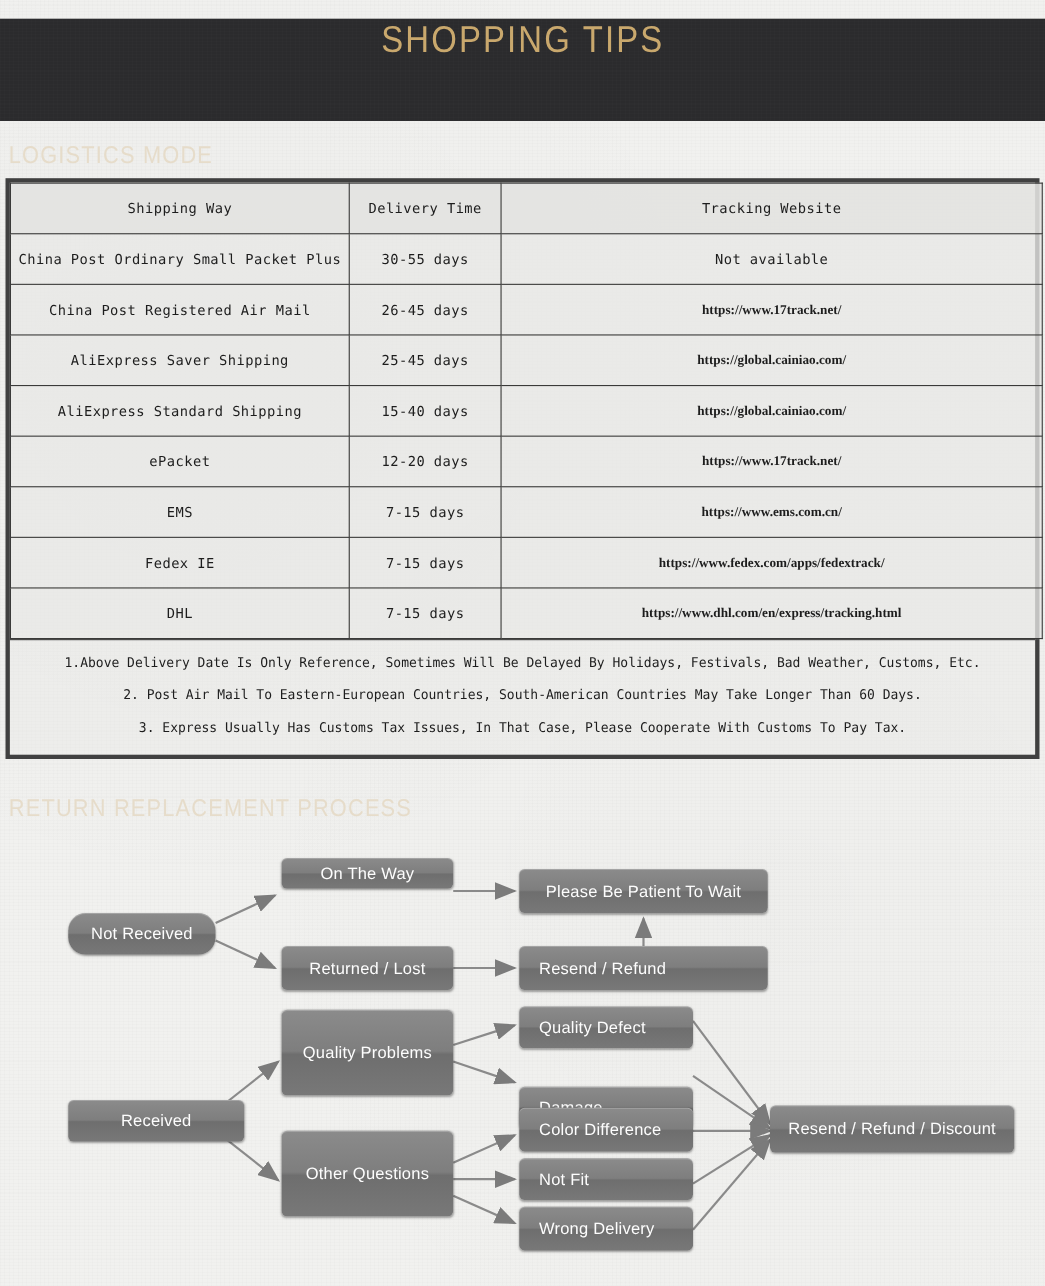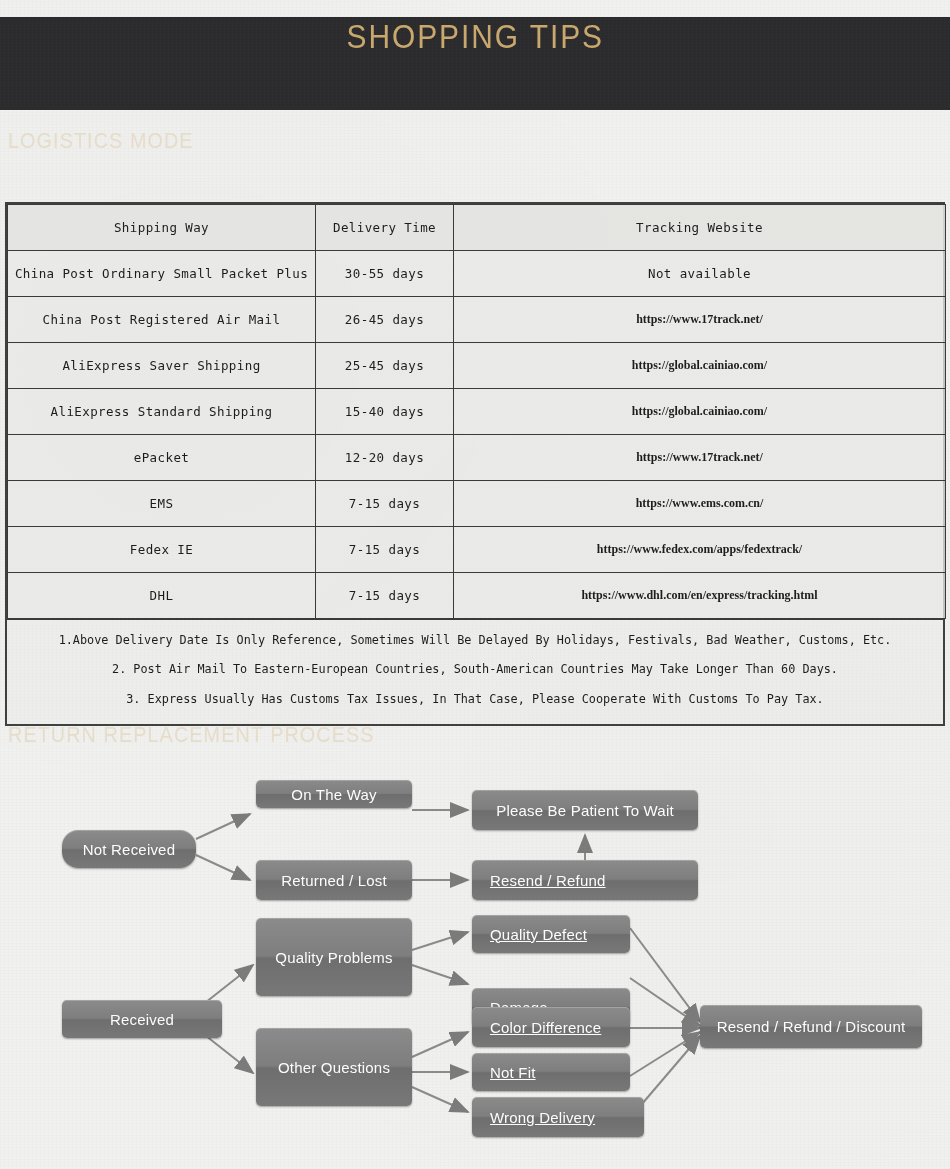--- a/index.html
+++ b/index.html
@@ -47,23 +47,22 @@
     color:#e6dcca;
     transform:scaleX(.9);transform-origin:left center;
     white-space:nowrap;
   }
   #logistics-head{top:128px;}
   #return-head{top:722px;}
 
   
   .table-wrap{
     position:absolute;left:5px;top:162px;width:940px;
-    border:2px solid #404040;
+    border:4px solid #404040;
     box-sizing:border-box;
-    margin-top:40px;
   }
   table.logi{
     border-collapse:collapse;width:100%;table-layout:fixed;
     background:rgba(233,233,231,.55);
   }
   table.logi col.c1{width:308px;}
   table.logi col.c2{width:138px;}
   table.logi col.c3{width:492px;}
   table.logi th, table.logi td{
     border:1px solid #3a3a39;
@@ -107,21 +106,21 @@
     border-radius:5px;
     background:linear-gradient(to bottom,#8b8b8b 0%,#7e7e7e 48%,#6e6e6e 52%,#787878 100%);
     box-shadow:0 1px 2px rgba(0,0,0,.35), inset 0 1px 0 rgba(255,255,255,.22);
     display:flex;align-items:center;
     color:#fdfdfd;
     font-size:15px;letter-spacing:.2px;
     box-sizing:border-box;
     white-space:nowrap;
   }
   .node.center{justify-content:center;}
-  .node.leftpad{padding-left:18px;text-decoration:underline;}
+  .node.leftpad{padding-left:18px;}
 </style>
 </head>
 <body>
 
 <div class="paper-texture"></div>
 
 <div class="page">
 
   <div class="banner">
     <div class="banner-title">SHOPPING TIPS</div>
@@ -249,19 +248,19 @@
     <div class="node center" style="left:256px;top:268px;width:156px;height:78px;">Other Questions</div>
 
     <div class="node leftpad" style="left:472px;top:155px;width:158px;height:38px;">Quality Defect</div>
 
     <div class="node leftpad" style="left:472px;top:200px;width:158px;height:38px;margin-top:28px;">Damage</div>
 
     <div class="node leftpad" style="left:472px;top:247px;width:158px;height:40px;">Color Difference</div>
 
     <div class="node leftpad" style="left:472px;top:293px;width:158px;height:38px;">Not Fit</div>
 
-    <div class="node leftpad" style="left:472px;top:337px;width:172px;height:40px;">Wrong Delivery</div>
+    <div class="node leftpad" style="left:472px;top:337px;width:158px;height:40px;">Wrong Delivery</div>
 
     <div class="node center" style="left:700px;top:245px;width:222px;height:43px;">Resend / Refund / Discount</div>
 
   </div>
 
 </div>
 
 </body></html>

